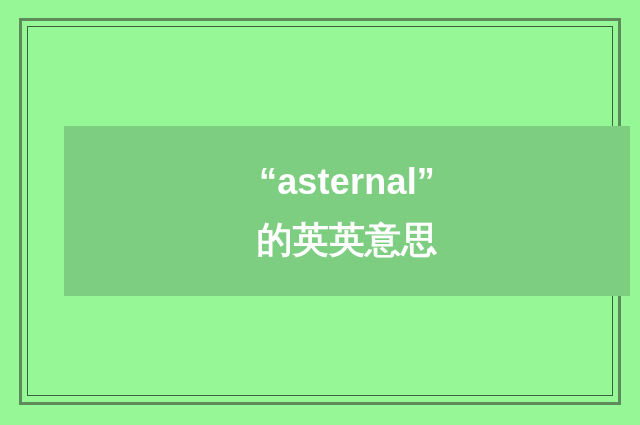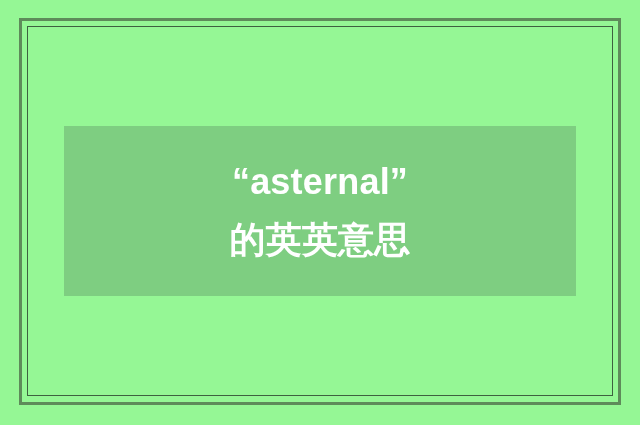--- a/index.html
+++ b/index.html
@@ -47,21 +47,21 @@
     box-sizing: border-box;
     border: 1px solid #3e6140;
     background: transparent;
   }
 
   
   .title-card {
     position: absolute;
     left: 64px;
     top: 126px;
-    width: 512px;
+    width: 566px;
     height: 170px;
     background: #7ece81;
     box-sizing: border-box;
     display: flex;
     align-items: center;
     justify-content: center;
     overflow: hidden;
   }
 
   .title-text {

